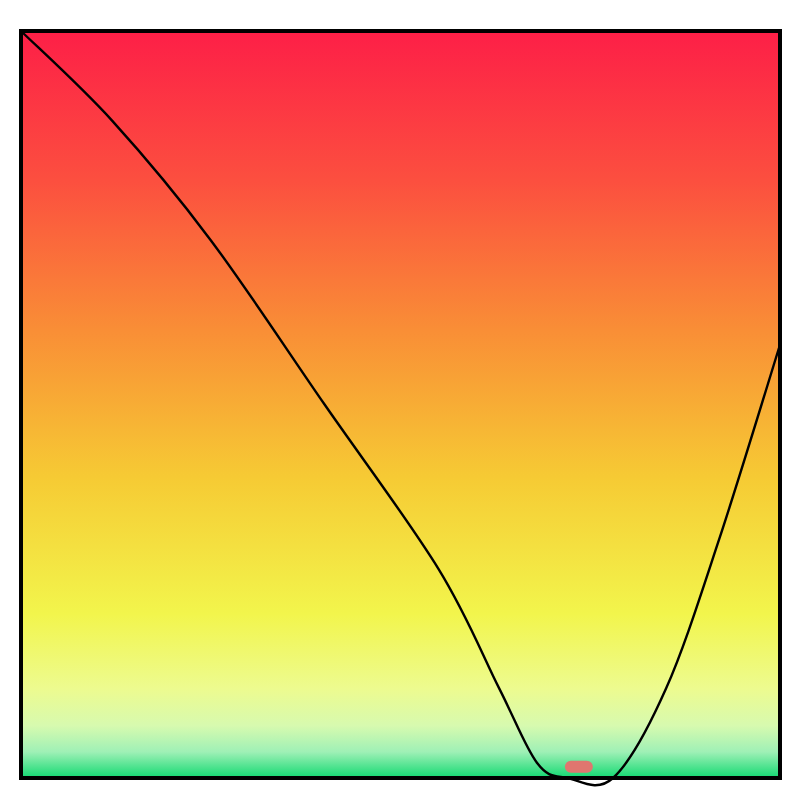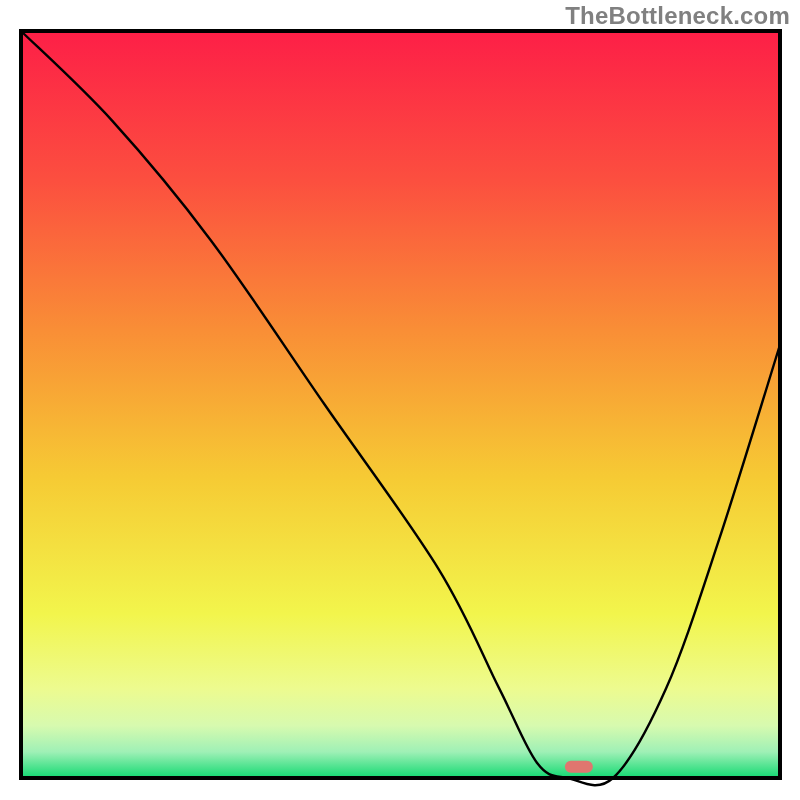--- a/index.html
+++ b/index.html
@@ -28,21 +28,20 @@
     position: absolute;
     left: 0;
     top: 0;
   }
 </style>
 </head>
 <body>
 
 <div class="stage">
 
-  <div class="watermark">TheBottleneck.com</div>
 
   <svg class="chart" width="800" height="800" viewBox="0 0 800 800">
     <defs>
       <linearGradient id="bg-grad" x1="0" y1="0" x2="0" y2="1">
           <stop offset="0%" stop-color="#fd1f47"></stop>
           <stop offset="20%" stop-color="#fc4f3f"></stop>
           <stop offset="40%" stop-color="#f98e36"></stop>
           <stop offset="60%" stop-color="#f6cb34"></stop>
           <stop offset="78%" stop-color="#f2f54c"></stop>
           <stop offset="88%" stop-color="#edfb8f"></stop>

